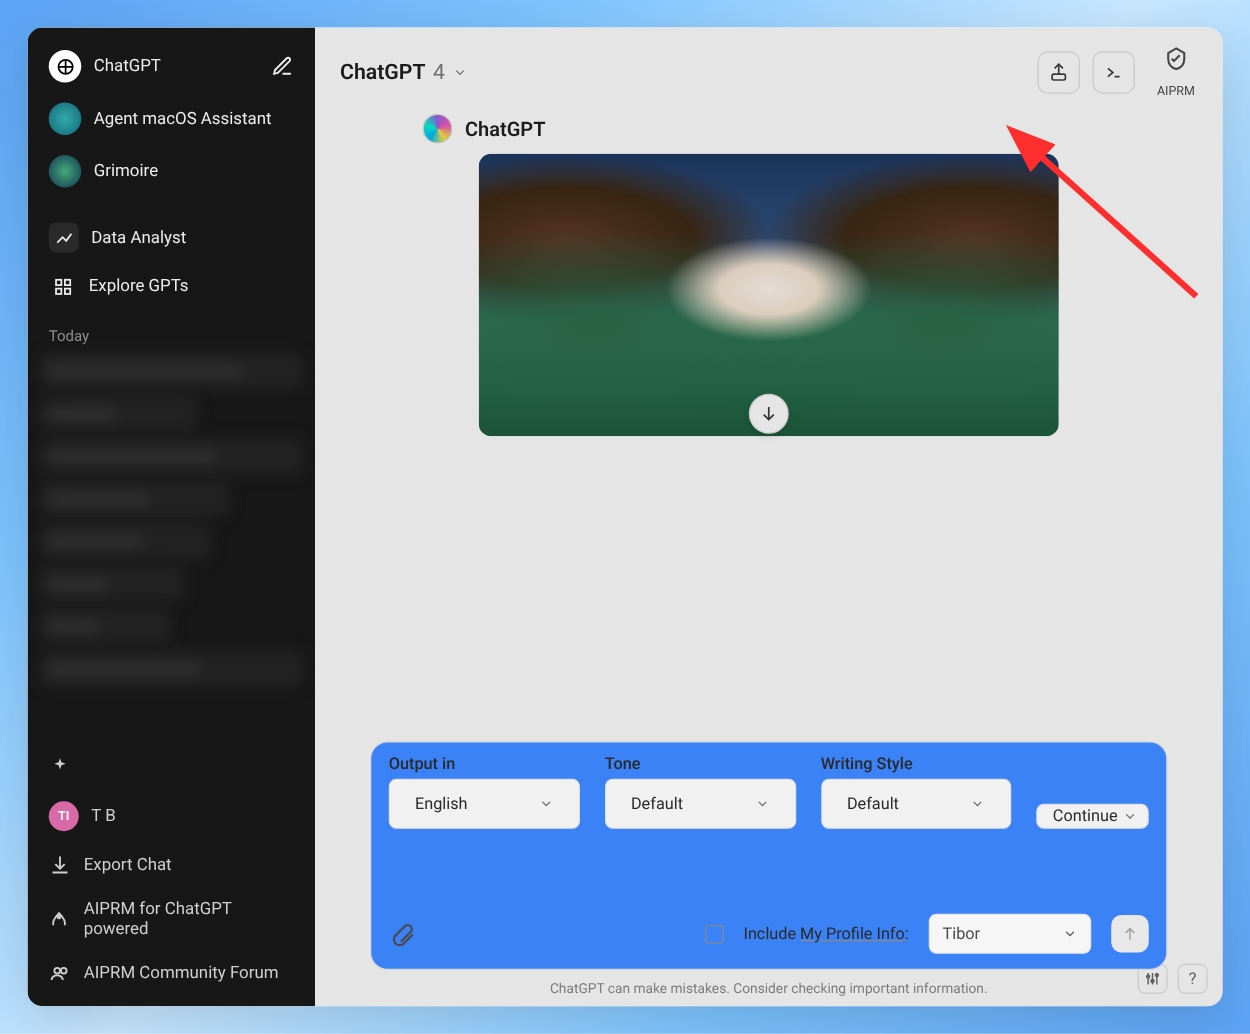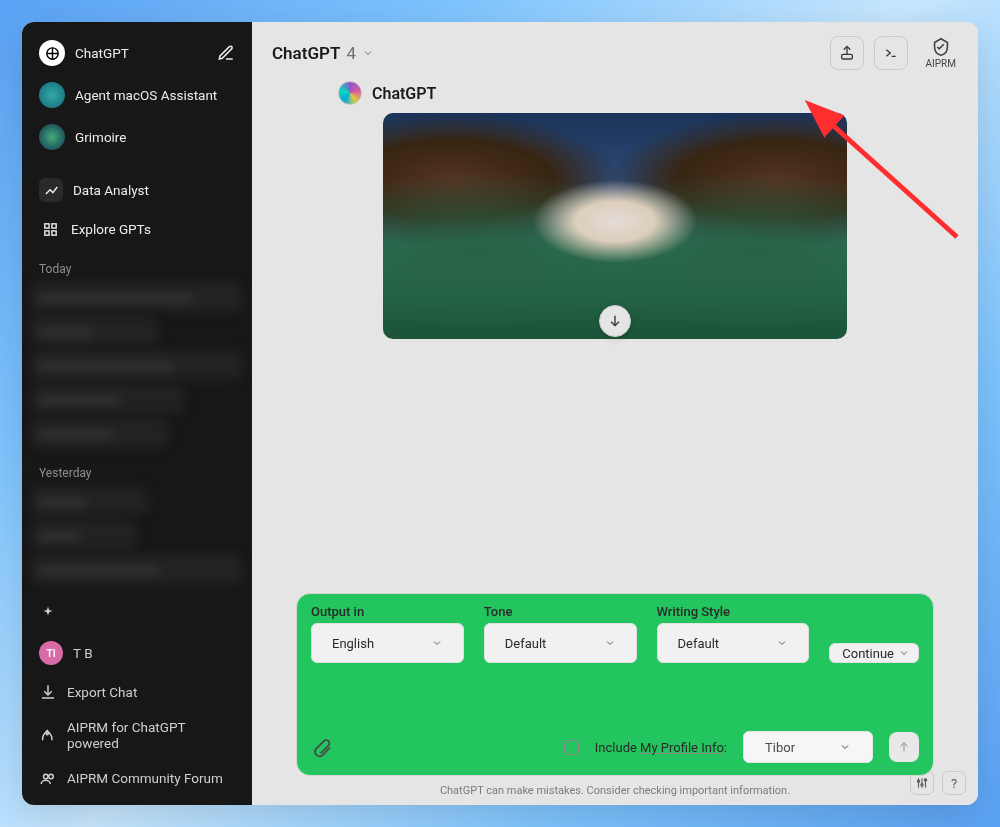--- a/index.html
+++ b/index.html
@@ -112,21 +112,21 @@
 .model-version { color:#7a7a7a; }
 .chev { width:12px; height:12px; color:#7a7a7a; }
 .topbar-spacer { flex:1; }
 .top-btn {
   width:34px; height:34px; border:1px solid #e0e0e0; border-radius:8px;
   display:flex; align-items:center; justify-content:center; cursor:pointer;
   color:#3a3a3a; background:#fff;
 }
 .top-btn svg { width:16px; height:16px; }
 .aiprm-btn {
-  display:flex; flex-direction:column; align-items:center; gap:0;
+  display:flex; flex-direction:column; align-items:center; gap:10px;
   padding:4px 8px; cursor:pointer; color:#4a4a4a;
 }
 .aiprm-btn svg { width:22px; height:22px; }
 .aiprm-label { font-size:10px; }
 
 .chat-area { flex:1; overflow:hidden; position:relative; }
 .chat-inner { width:100%; height:100%; padding:0 30px; }
 .msg-header { display:flex; align-items:center; gap:10px; padding:0 0 8px 56px; }
 .msg-avatar {
   width:24px; height:24px; border-radius:50%;
@@ -192,21 +192,21 @@
 }
 .scroll-down-btn {
   position:absolute; left:50%; top:192px; transform:translateX(-50%);
   width:32px; height:32px; background:#fff; border:1px solid #e0e0e0; border-radius:50%;
   display:flex; align-items:center; justify-content:center; cursor:pointer;
   box-shadow:0 2px 6px rgba(0,0,0,0.15); color:#333; z-index:5;
 }
 
 .composer {
   margin:8px 44px 8px; border:1px solid #d8d8d8; border-radius:14px;
-  padding:10px 14px 12px; background:#22c55e;
+  padding:10px 14px 12px; background:#3b82f6;
 }
 .composer-top { display:flex; gap:20px; margin-bottom:8px; }
 .field { flex:1; display:flex; flex-direction:column; gap:4px; }
 .field-label { font-size:13px; color:#2a2a2a; font-weight:500; }
 .select {
   height:40px; background:#f1f1f1; border:1px solid #e0e0e0; border-radius:6px;
   display:flex; align-items:center; justify-content:space-between; padding:0 20px;
   font-size:13px; color:#2a2a2a; cursor:pointer;
 }
 .select svg { width:12px; height:12px; color:#666; }
@@ -219,21 +219,21 @@
 .composer-textrow { height:60px; }
 .composer-bottom { display:flex; align-items:center; gap:16px; }
 .attach-btn { width:22px; height:22px; color:#4a4a4a; cursor:pointer; }
 .spacer { flex:1; }
 .checkbox { width:15px; height:15px; border:1.5px solid #888; border-radius:3px; cursor:pointer; }
 .include-text { font-size:13px; color:#2a2a2a; }
 .include-text u { text-decoration-color:#888; }
 .profile-select {
   height:32px; min-width:130px; background:#f6f6f6; border:1px solid #e5e5e5;
   border-radius:6px; display:flex; align-items:center; justify-content:space-between;
-  padding:0 21px; font-size:13px; color:#4a4a4a; cursor:pointer;
+  padding:0 10px; font-size:13px; color:#4a4a4a; cursor:pointer;
 }
 .send-btn {
   width:30px; height:30px; background:#e8e8e8; border-radius:8px;
   display:flex; align-items:center; justify-content:center; cursor:pointer; color:#a0a0a0;
 }
 .footer-text { text-align:center; font-size:11px; color:#888; padding-bottom:8px; }
 .corner-btns { position:absolute; right:12px; bottom:10px; display:flex; gap:8px; }
 .corner-btn {
   width:24px; height:24px; border:1px solid #e0e0e0; border-radius:6px;
   display:flex; align-items:center; justify-content:center; cursor:pointer;
@@ -296,21 +296,20 @@
         <span class="sb-label">Explore GPTs</span>
       </div>
 
       <div class="sb-section-title">Today</div>
       <div class="sb-history-item blur">xxxxxxxxxxxxxxxxxxxxxxx</div>
       <div class="sb-history-item blur" style="width:60%;">xxxxxxxx</div>
       <div class="sb-history-item blur">xxxxxxxxxxxxxxxxxxxx</div>
       <div class="sb-history-item blur" style="width:72%;">xxxxxxxxxxxx</div>
       <div class="sb-history-item blur" style="width:65%;">xxxxxxxxxxx</div>
 
-      <div class="sb-section-title">Yesterday</div>
       <div class="sb-history-item blur" style="width:55%;">xxxxxxx</div>
       <div class="sb-history-item blur" style="width:50%;">xxxxxx</div>
       <div class="sb-history-item blur">xxxxxxxxxxxxxxxxxx</div>
     </div>
 
     <div class="sidebar-bottom">
       <div class="sb-bottom-row">
         <div class="sb-bottom-icon">
           <svg viewBox="0 0 24 24" fill="currentColor">
               <path d="M12 2l1.5 4.5L18 8l-4.5 1.5L12 14l-1.5-4.5L6 8l4.5-1.5z"></path>

